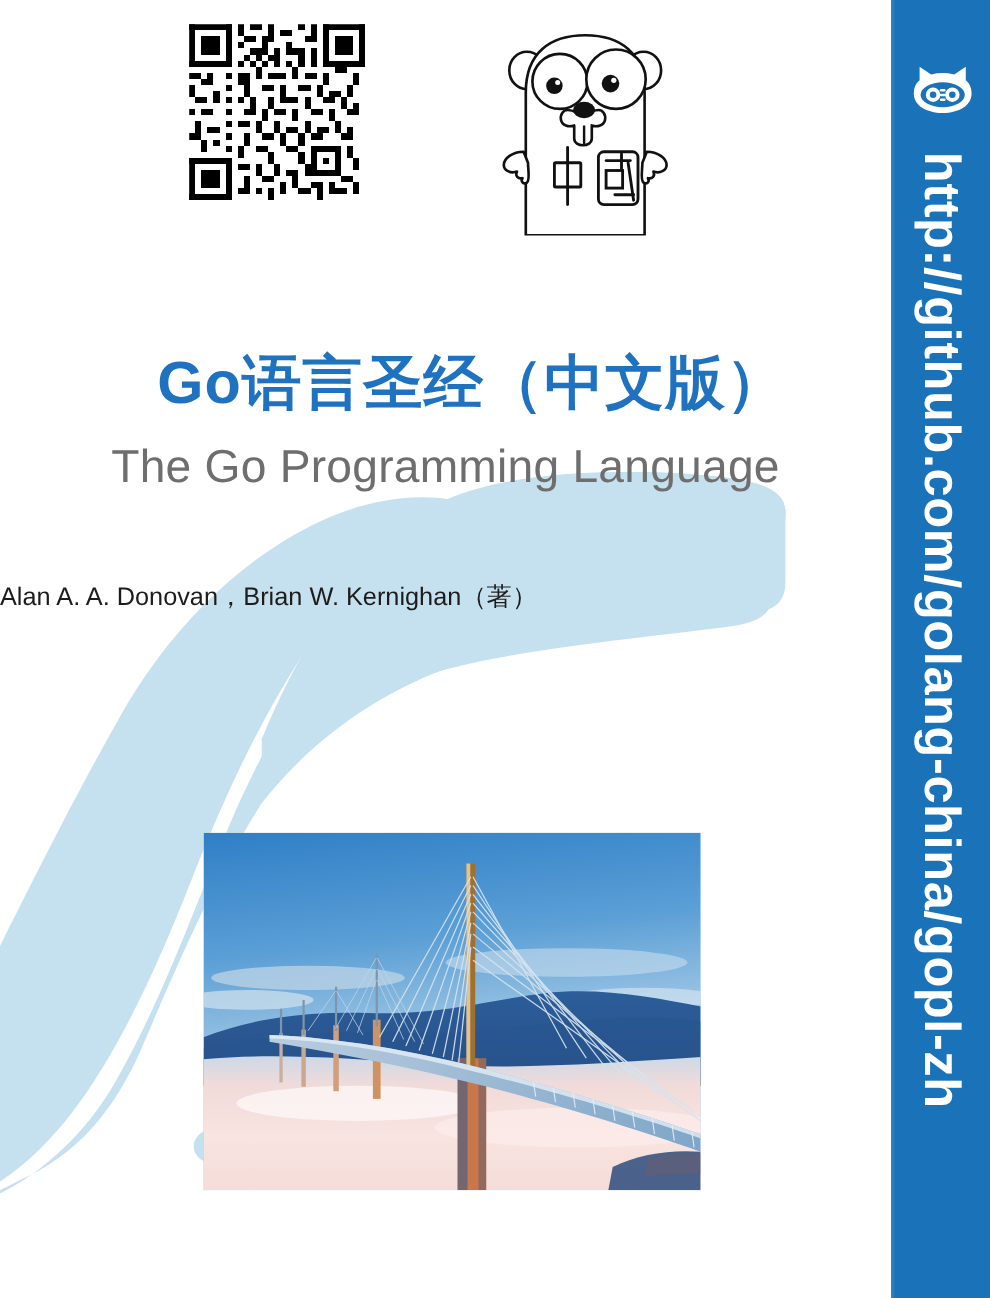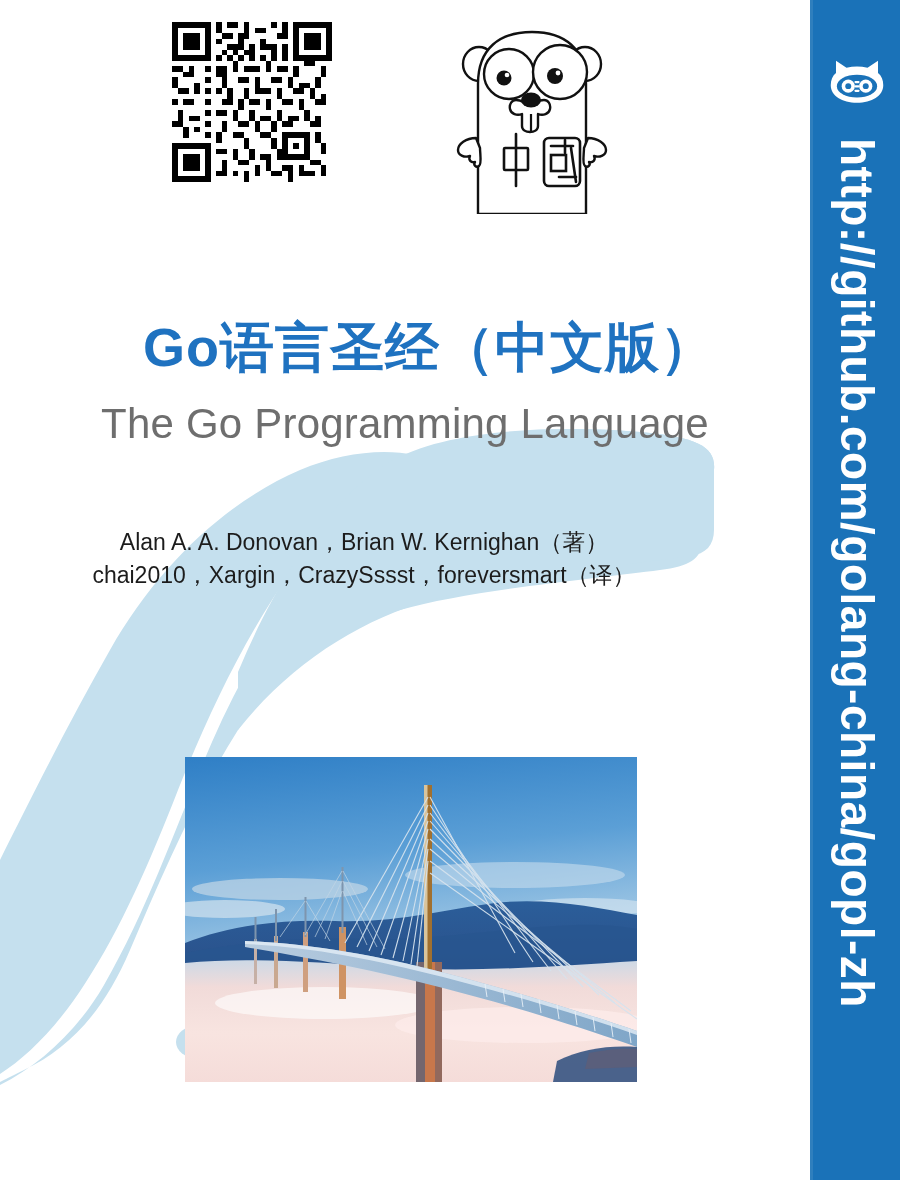--- a/index.html
+++ b/index.html
@@ -119,21 +119,20 @@
     font-family: "Liberation Sans", sans-serif;
     white-space: nowrap;
   }
 
   
   .authors {
     position: absolute;
     top: 526px;
     left: 0;
     width: 728px;
-    text-align: center;
     color: #1c1c1c;
     font-size: 23px;
     line-height: 1.45;
     font-family: "Liberation Sans", sans-serif;
     white-space: nowrap;
   }
   .authors div { margin: 0; padding: 0; }
 
   
   .photo {
@@ -386,21 +385,20 @@
       </g>
     </svg>
   </div>
 
   <div class="title-zh">Go语言圣经（中文版）</div>
 
   <div class="title-en">The Go Programming Language</div>
 
   <div class="authors">
     <div>Alan A. A. Donovan，Brian W. Kernighan（著）</div>
-    <div>chai2010，Xargin，CrazySssst，foreversmart（译）</div>
   </div>
 
   <div class="photo">
     <svg viewBox="0 0 452 325" preserveAspectRatio="none" aria-hidden="true">
       <defs>
         <linearGradient id="skyGrad" x1="0" y1="0" x2="0.15" y2="1">
           <stop offset="0%" stop-color="#2f7fc6"></stop>
           <stop offset="35%" stop-color="#5b9fd6"></stop>
           <stop offset="62%" stop-color="#9ec6e4"></stop>
           <stop offset="100%" stop-color="#cfe0ec"></stop>

